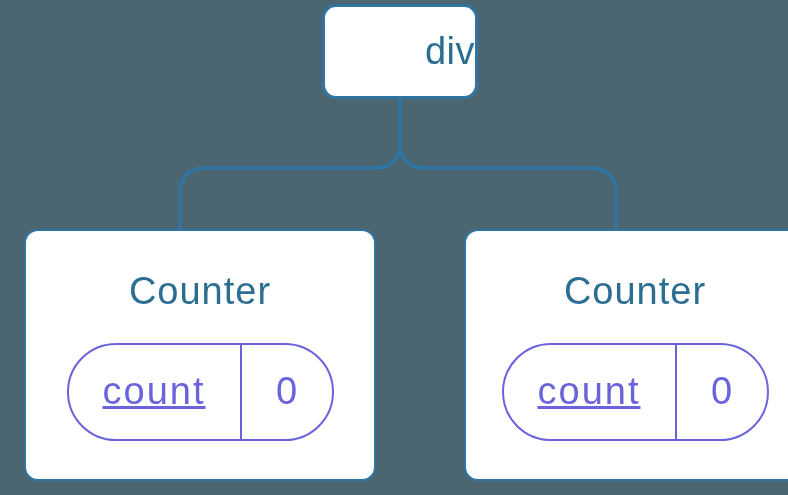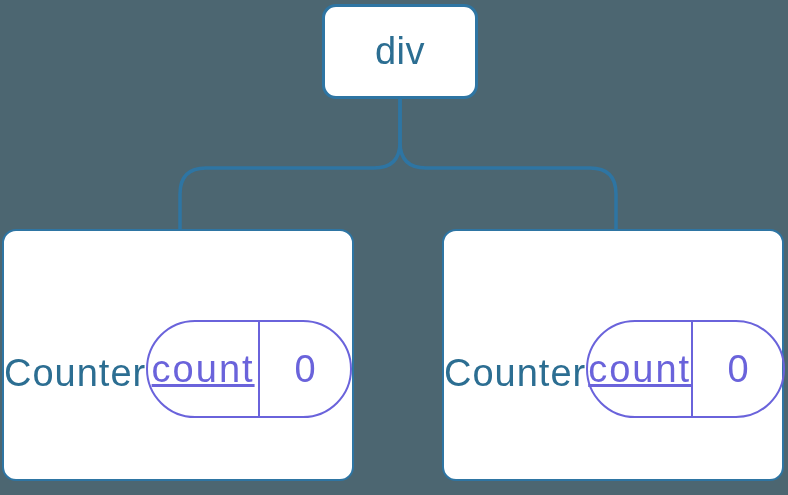--- a/index.html
+++ b/index.html
@@ -23,21 +23,21 @@
     position: absolute;
     left: 322px;
     top: 4px;
     width: 150px;
     height: 89px;
     background: #ffffff;
     border: 3px solid #2E75A3;
     border-radius: 14px;
     display: flex;
     align-items: center;
-    justify-content: center;
+    justify-content: flex-end;
   }
   .root-node .label {
     color: #2C6E92;
     font-size: 38px;
     letter-spacing: 0.5px;
   }
   
   .connector {
     position: absolute;
     inset: 0;
@@ -52,21 +52,23 @@
   }
   
   .card {
     position: absolute;
     top: 229px;
     height: 248px;
     background: #ffffff;
     border: 2.5px solid #2E75A3;
     border-radius: 14px;
     display: flex;
+    flex-direction: column;
     align-items: center;
+    margin-left: 22px;
   }
   .card.left  { left: 2px;   width: 348px; }
   .card.right { left: 442px; width: 338px; }
   .card-title {
     margin-top: 38px;
     color: #2C6E92;
     font-size: 38px;
     letter-spacing: 1px;
     line-height: 1.2;
   }

